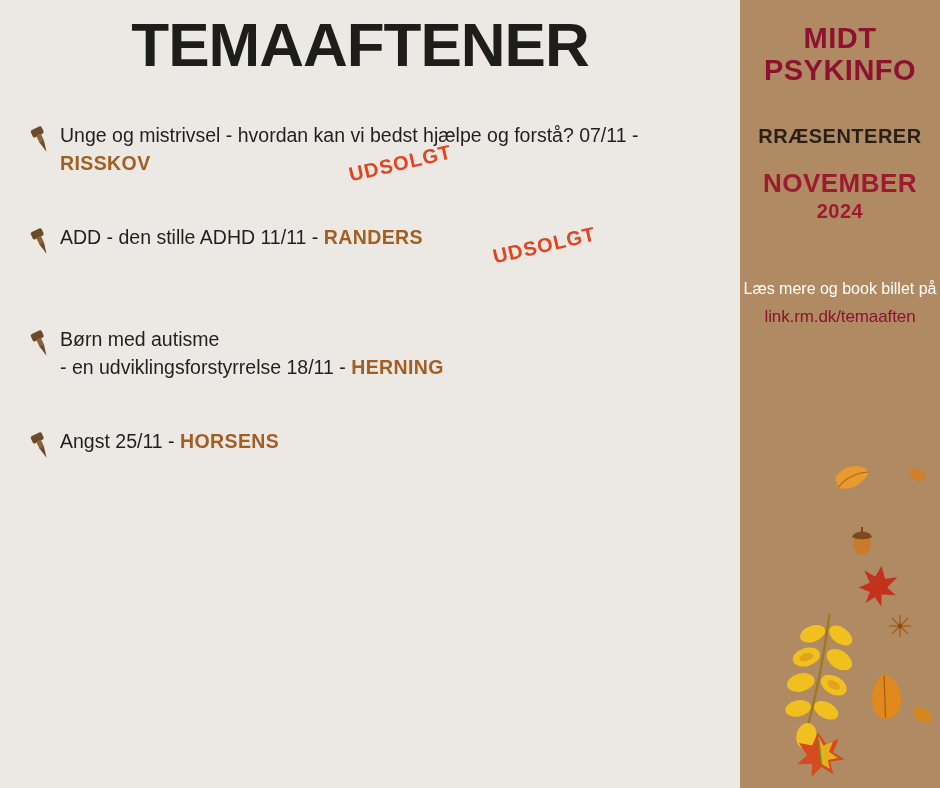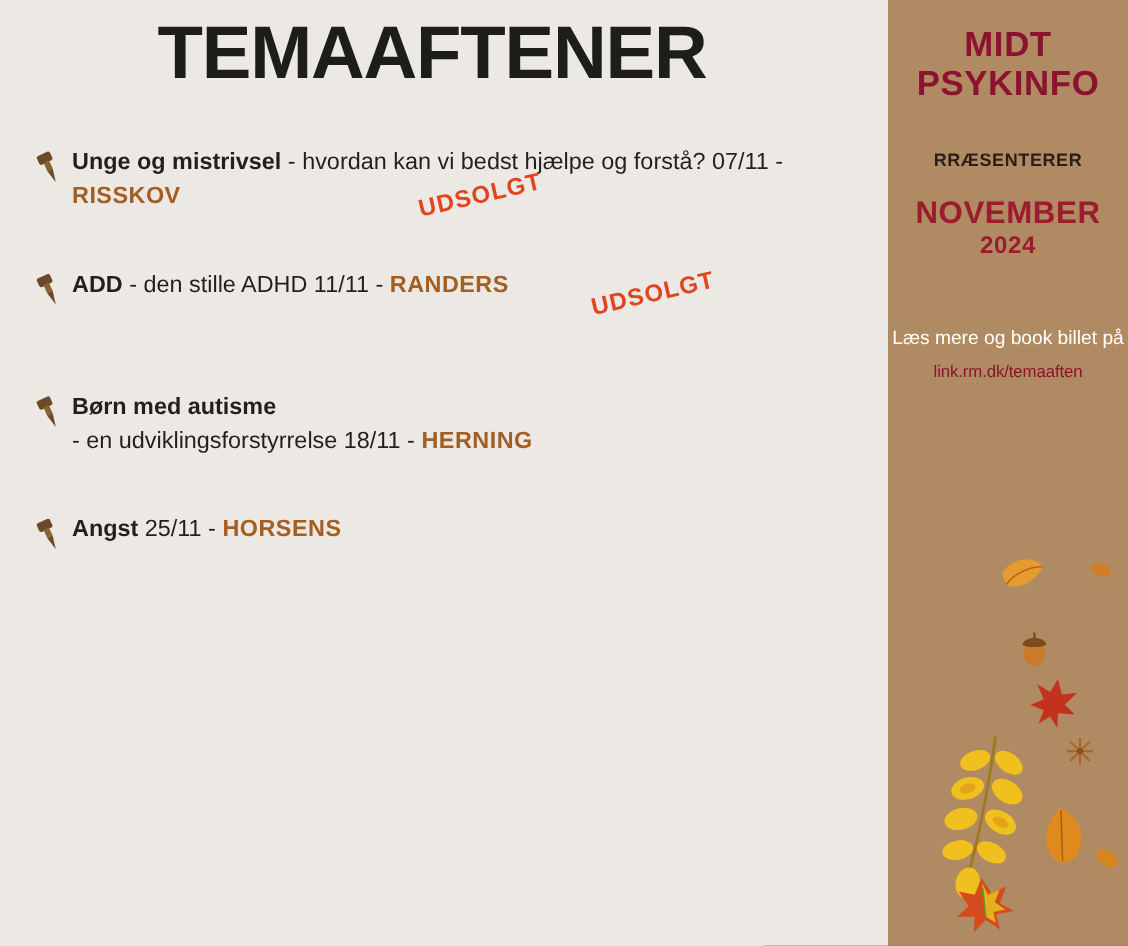--- a/index.html
+++ b/index.html
@@ -58,21 +58,21 @@
   .pin svg { display: block; }
   .event-text {
     position: relative;
     font-size: 19.5px;
     line-height: 1.45;
     color: #231f20;
     max-width: 620px;
     padding-top: 0px;
   }
   .event-text .bold {
-    font-weight: bold;
+    font-weight: normal;
     margin-top: 45px;
   }
   .city {
     color: #a35e22;
     font-weight: bold;
     letter-spacing: 0.4px;
   }
   .sold-out {
     position: absolute;
     color: #e2441f;
@@ -98,21 +98,21 @@
   .brand {
     font-weight: bold;
     font-size: 29px;
     line-height: 1.12;
     color: #8c1230;
     letter-spacing: 0.5px;
     margin-top: 22px;
   }
   .presents {
     font-weight: bold;
-    font-size: 15px;
+    font-size: 20px;
     color: #2a1f18;
     letter-spacing: 0.5px;
     margin-top: 38px;
   }
   .month {
     font-weight: bold;
     font-size: 26px;
     color: #9d1b2e;
     letter-spacing: 0.5px;
     margin-top: 20px;
@@ -127,21 +127,21 @@
   }
   .book-info {
     margin-top: 54px;
     font-size: 16px;
     color: #ffffff;
     line-height: 1.45;
   }
   .book-link {
     display: block;
     margin-top: 5px;
-    font-size: 14px;
+    font-size: 17px;
     color: #8c1230;
     font-weight: normal;
     text-decoration: none;
     letter-spacing: -0.1px;
   }
   .leaves {
     position: absolute;
     left: 0;
     bottom: 0;
     width: 200px;

